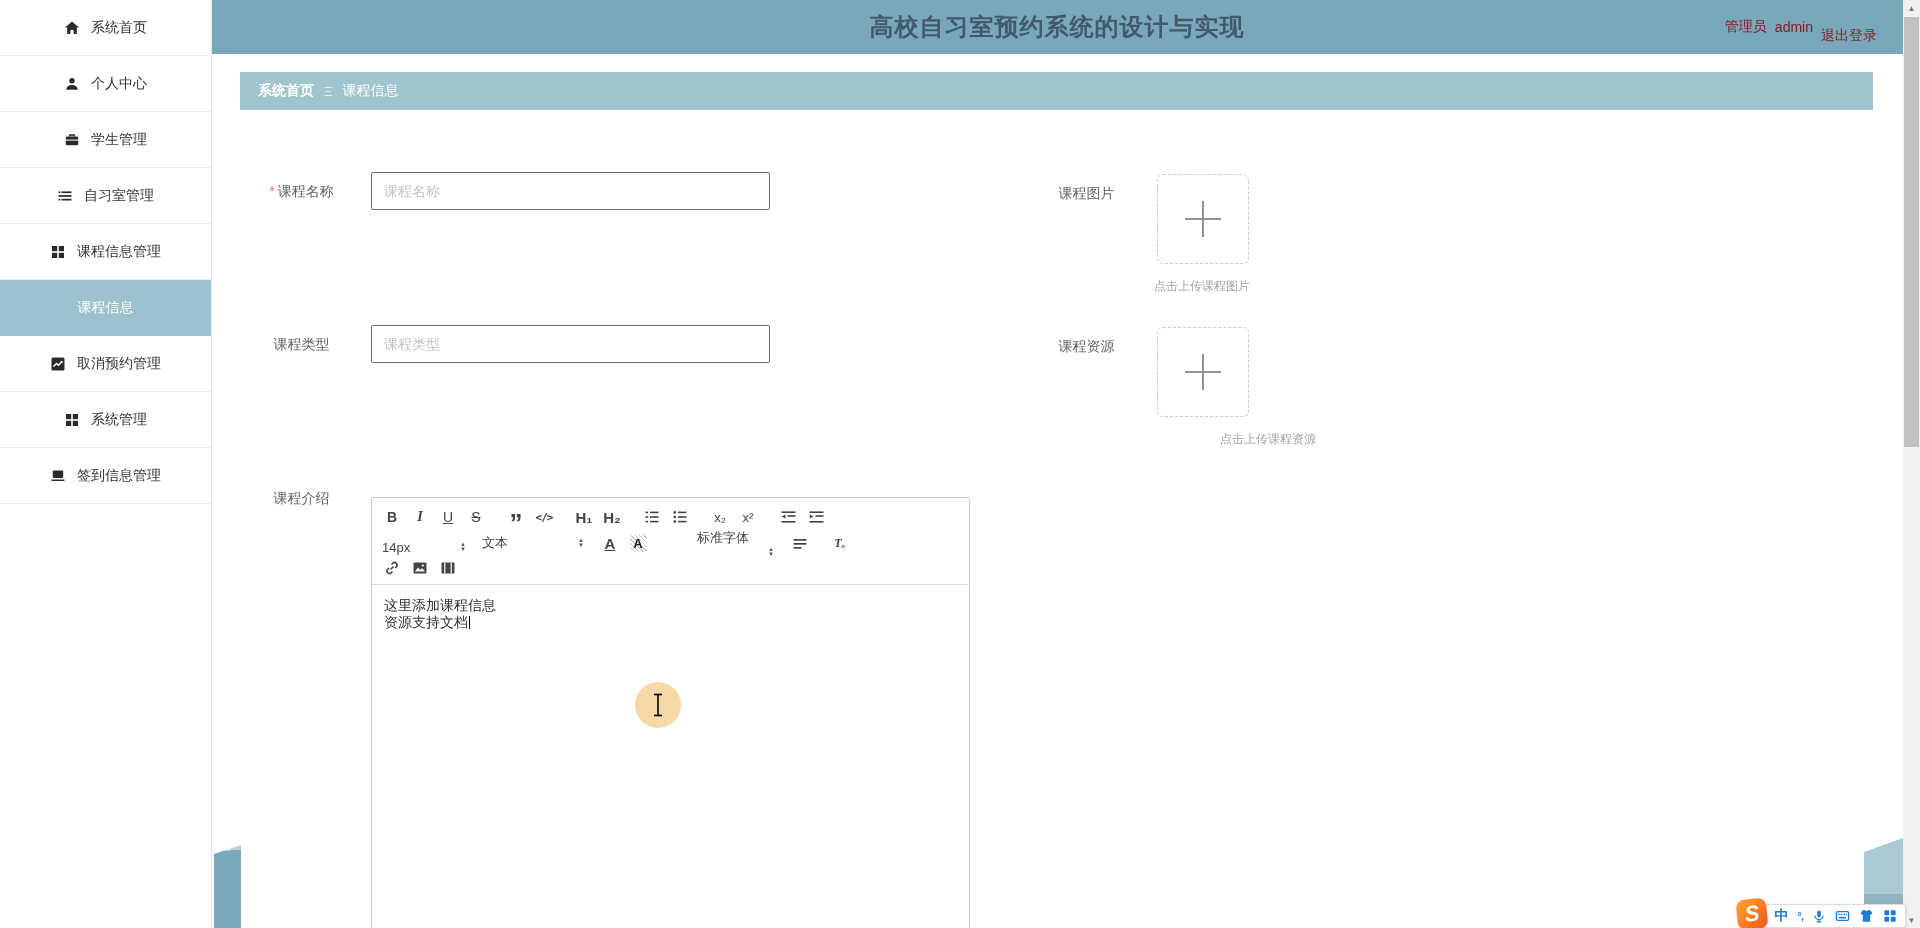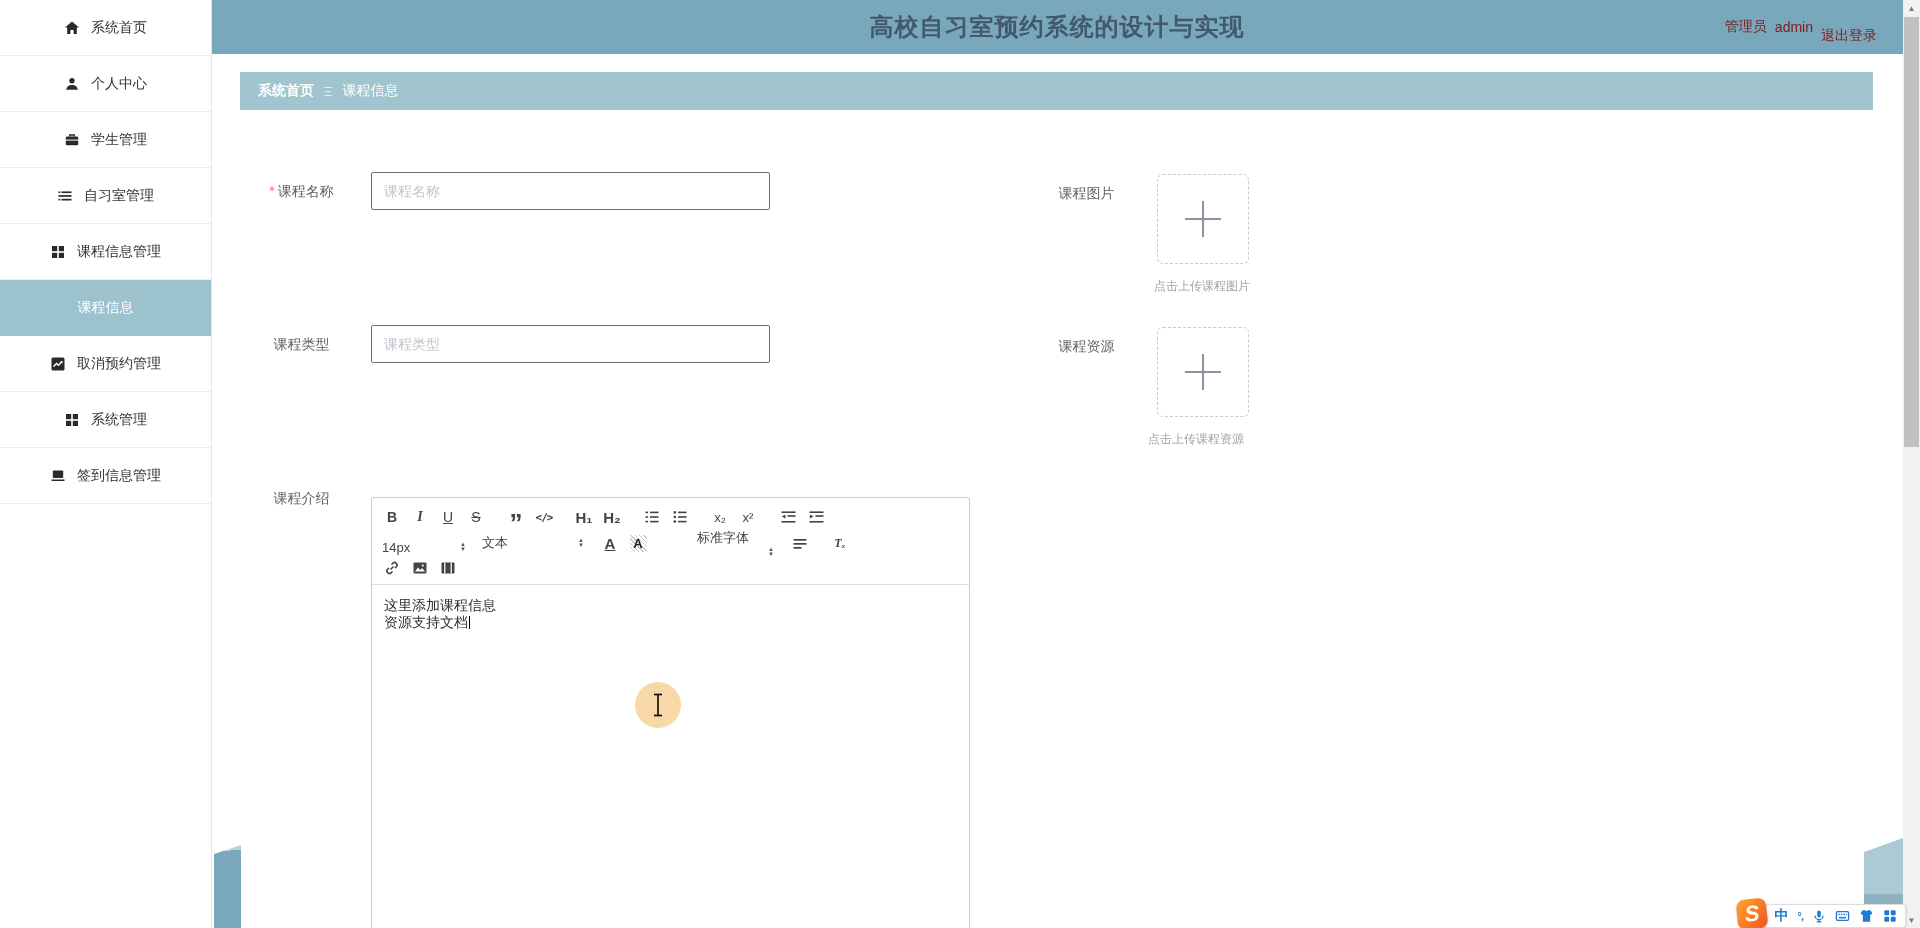--- a/index.html
+++ b/index.html
@@ -198,21 +198,21 @@
 </div>
 <div class="upload-hint" style="left:1102px;top:278px;">点击上传课程图片</div>
 
 <div class="f-label" style="left:240px;top:325px;">课程类型</div>
 <input class="f-input" style="left: 371px; top: 325px;" placeholder="课程类型">
 
 <div class="f-label" style="left:1025px;top:327px;">课程资源</div>
 <div class="upload-box" style="left:1157px;top:327px;">
   <span class="plus"></span>
 </div>
-<div class="upload-hint" style="left:1096px;top:431px;text-align:center;">点击上传课程资源</div>
+<div class="upload-hint" style="left:1168px;top:431px;text-align:center;">点击上传课程资源</div>
 
 <div class="f-label" style="left:240px;top:488px;line-height:20px;">课程介绍</div>
 
 <div class="editor">
   <div class="ed-toolbar">
     <div class="ed-row">
       <span class="tb-btn b-bold">B</span>
       <span class="tb-btn b-italic">I</span>
       <span class="tb-btn b-under">U</span>
       <span class="tb-btn b-strike">S</span>

